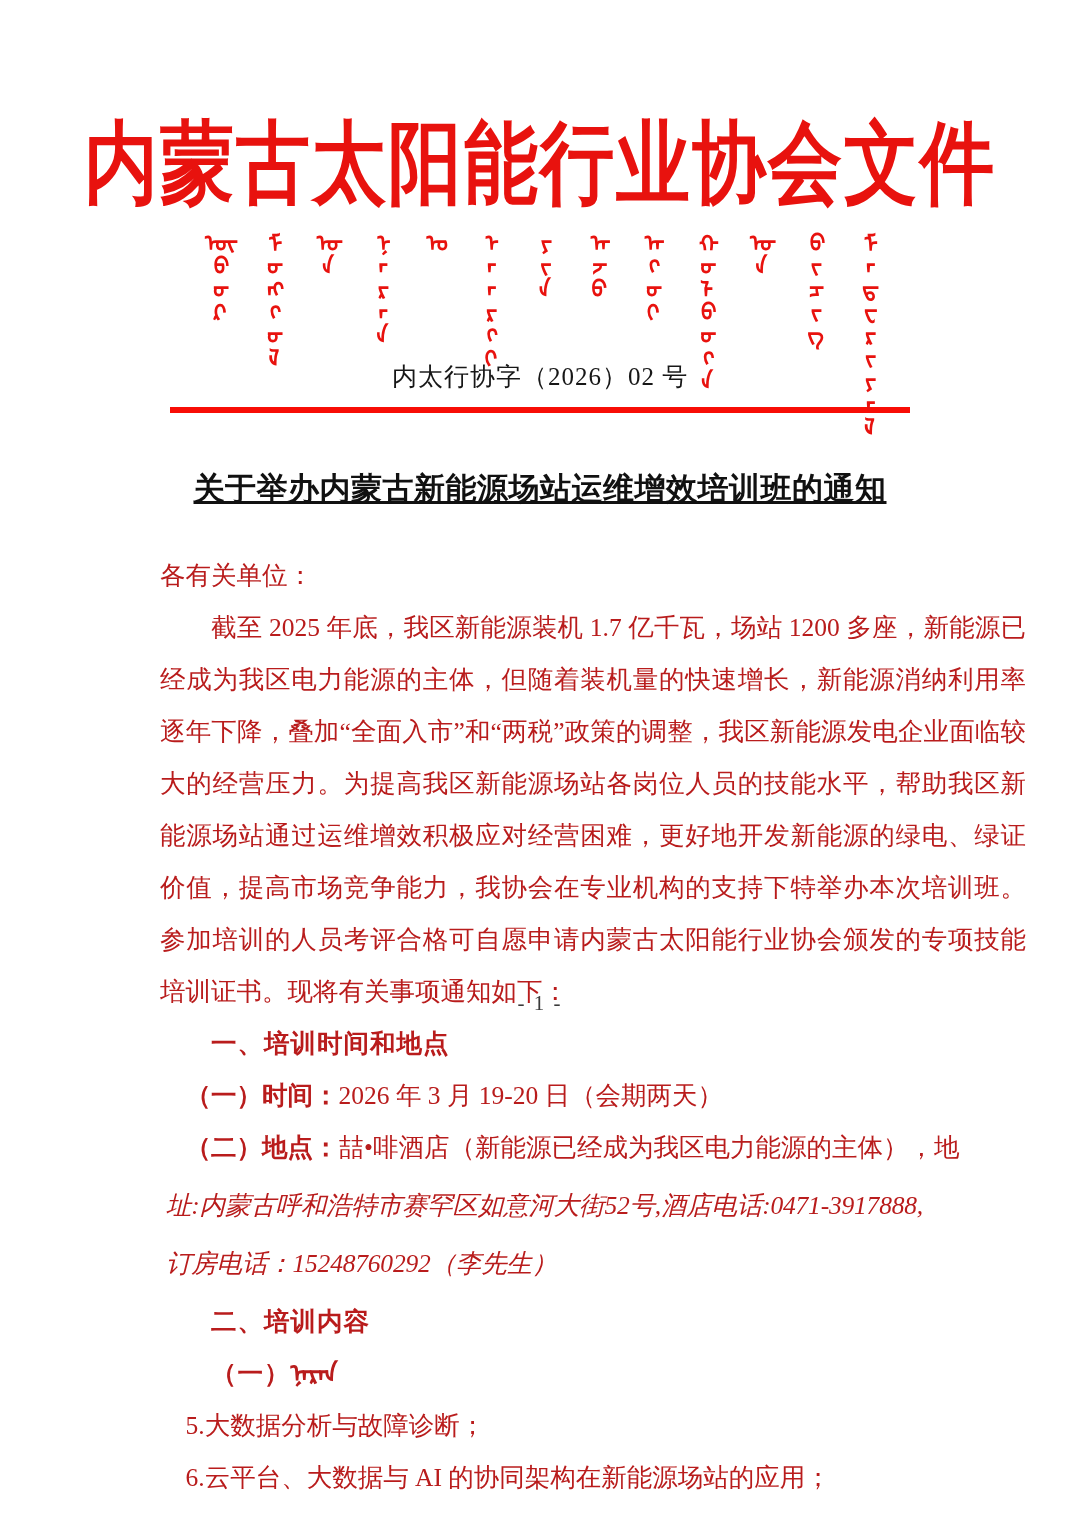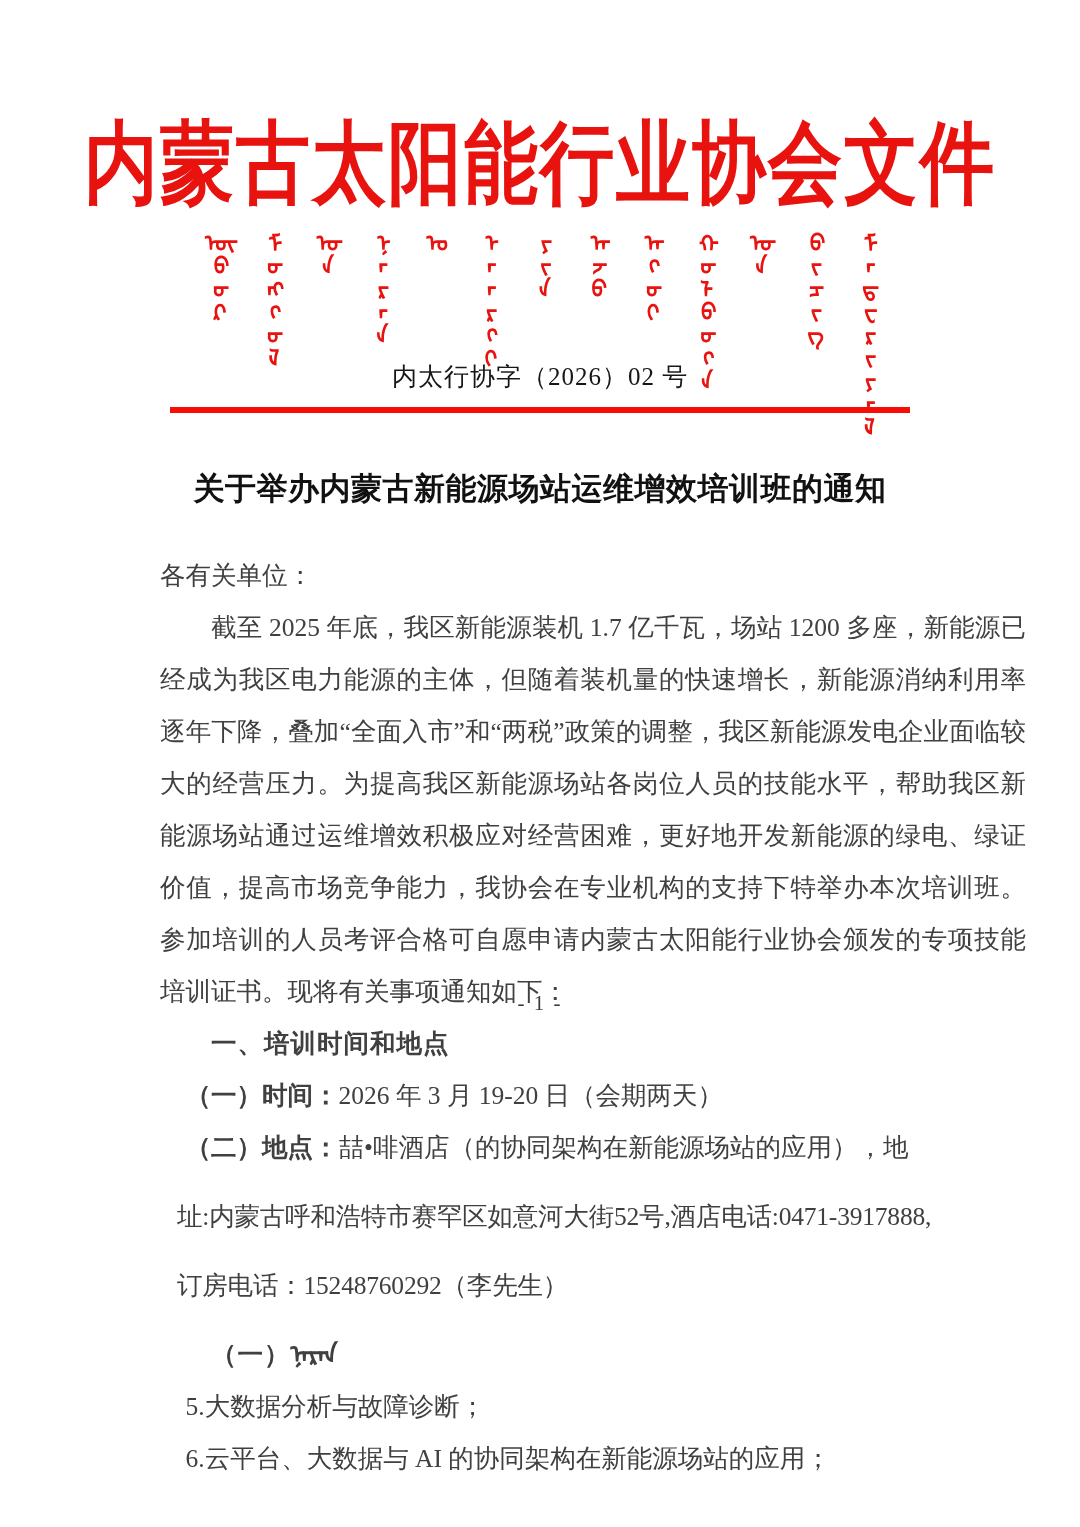--- a/index.html
+++ b/index.html
@@ -77,28 +77,29 @@
 
   
   .doc-title {
     margin: 55px 0 0 0;
     text-align: center;
     font-size: 31px;
     font-weight: bold;
     letter-spacing: 0.5px;
     font-family: "Liberation Serif", "DejaVu Serif", serif;
     color: #111111;
+    text-decoration: underline;
   }
 
   .body-block {
     margin: 40px 0 0 0;
     padding: 0 54px 0 160px;
     font-size: 25.5px;
     line-height: 52px;
-    color: #404040;
+    color: #b91c1c;
     text-align: justify;
     text-justify: inter-character;
   }
 
   .para {
     margin: 0;
     text-align: justify;
     text-justify: inter-character;
   }
   .para.indent {
@@ -119,23 +120,24 @@
     text-indent: 1em;
   }
   .sub-heading .bold {
     font-weight: bold;
   }
   .list-item {
     margin: 0;
     text-indent: 1em;
   }
   .addr-line {
-    margin: 17px;
+    margin: 6px;
     text-indent: 0;
     letter-spacing: -0.2px;
+    font-style: italic;
   }
 
   
   .page-footer {
     position: absolute;
     left: 0;
     right: 0;
     bottom: 105px;
     text-align: center;
     font-size: 21px;
@@ -181,27 +183,28 @@
 
     <p class="para indent">截至 2025 年底，我区新能源装机 1.7 亿千瓦，场站 1200 多座，新能源已经成为我区电力能源的主体，但随着装机量的快速增长，新能源消纳利用率逐年下降，叠加“全面入市”和“两税”政策的调整，我区新能源发电企业面临较大的经营压力。为提高我区新能源场站各岗位人员的技能水平，帮助我区新能源场站通过运维增效积极应对经营困难，更好地开发新能源的绿电、绿证价值，提高市场竞争能力，我协会在专业机构的支持下特举办本次培训班。参加培训的人员考评合格可自愿申请内蒙古太阳能行业协会颁发的专项技能培训证书。现将有关事项通知如下：</p>
 
     <p class="heading">一、培训时间和地点</p>
 
     <p class="sub-heading">
       <span class="bold">（一）时间：</span><span>2026 年 3 月 19-20 日（会期两天）</span>
     </p>
 
     <p class="sub-heading">
-      <span class="bold">（二）地点：</span><span>喆•啡酒店（的协同架构在新能源场站的应用），地</span>
+      <span class="bold">（二）地点：</span><span>喆•啡酒店（新能源已经成为我区电力能源的主体），地</span>
     </p>
 
     <p class="addr-line">址:内蒙古呼和浩特市赛罕区如意河大街52号,酒店电话:0471-3917888,</p>
 
     <p class="addr-line">订房电话：15248760292（李先生）</p>
 
+    <p class="heading">二、培训内容</p>
 
     <p class="heading">（一）ᠨᠠᠷᠠᠨ</p>
 
     <p class="list-item">5.大数据分析与故障诊断；</p>
 
     <p class="list-item">6.云平台、大数据与 AI 的协同架构在新能源场站的应用；</p>
   </div>
 
   <div class="page-footer">- 1 -</div>
 

